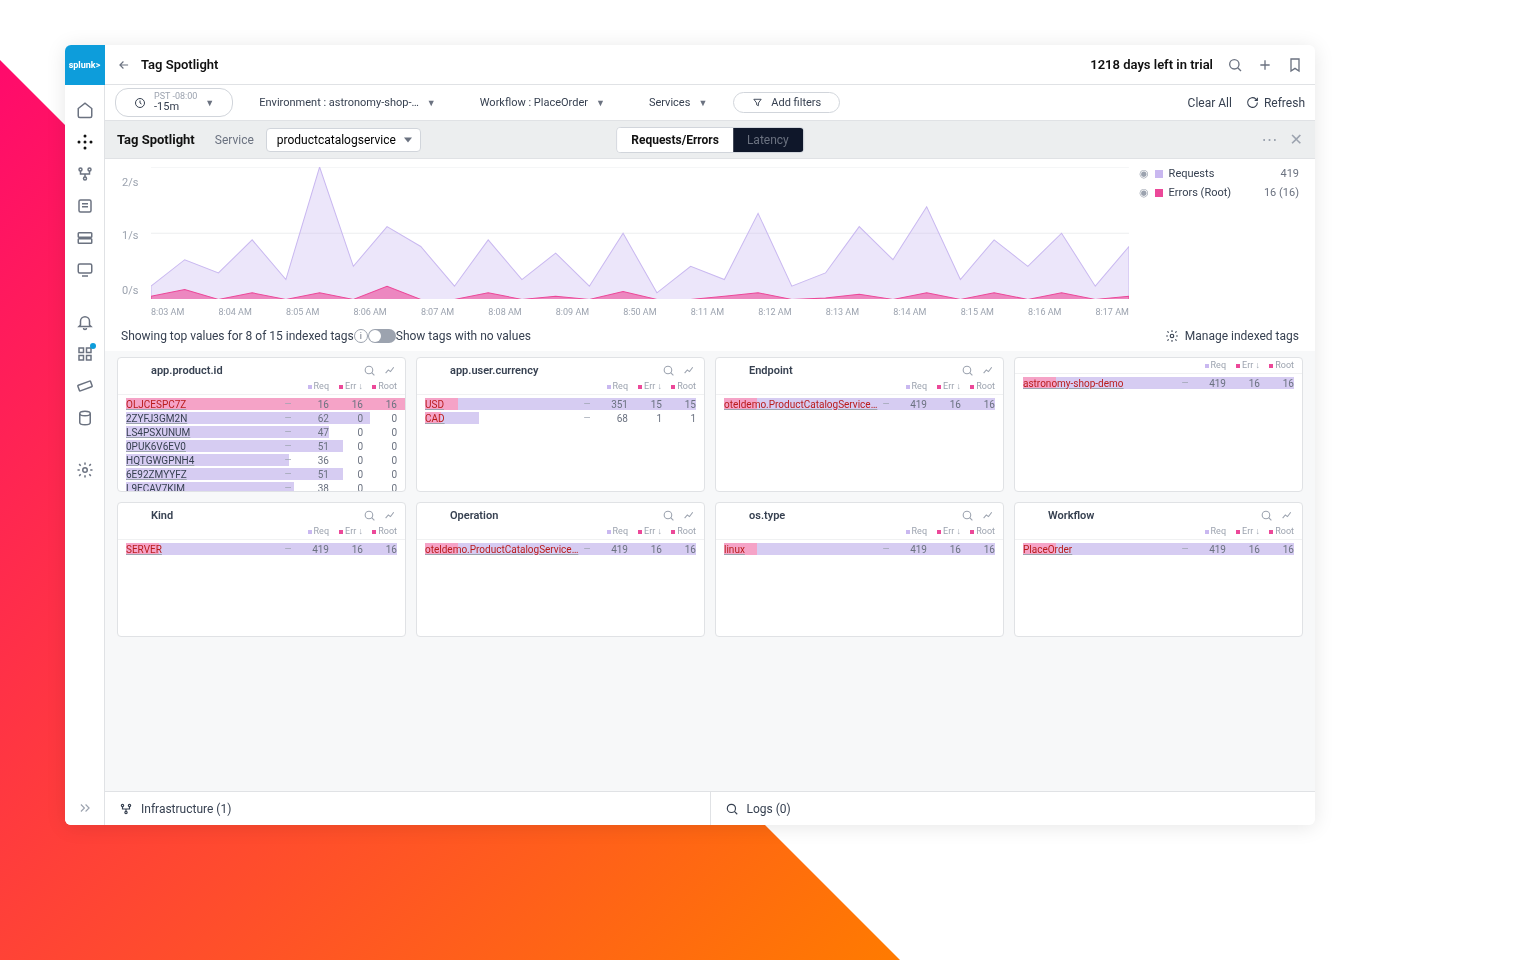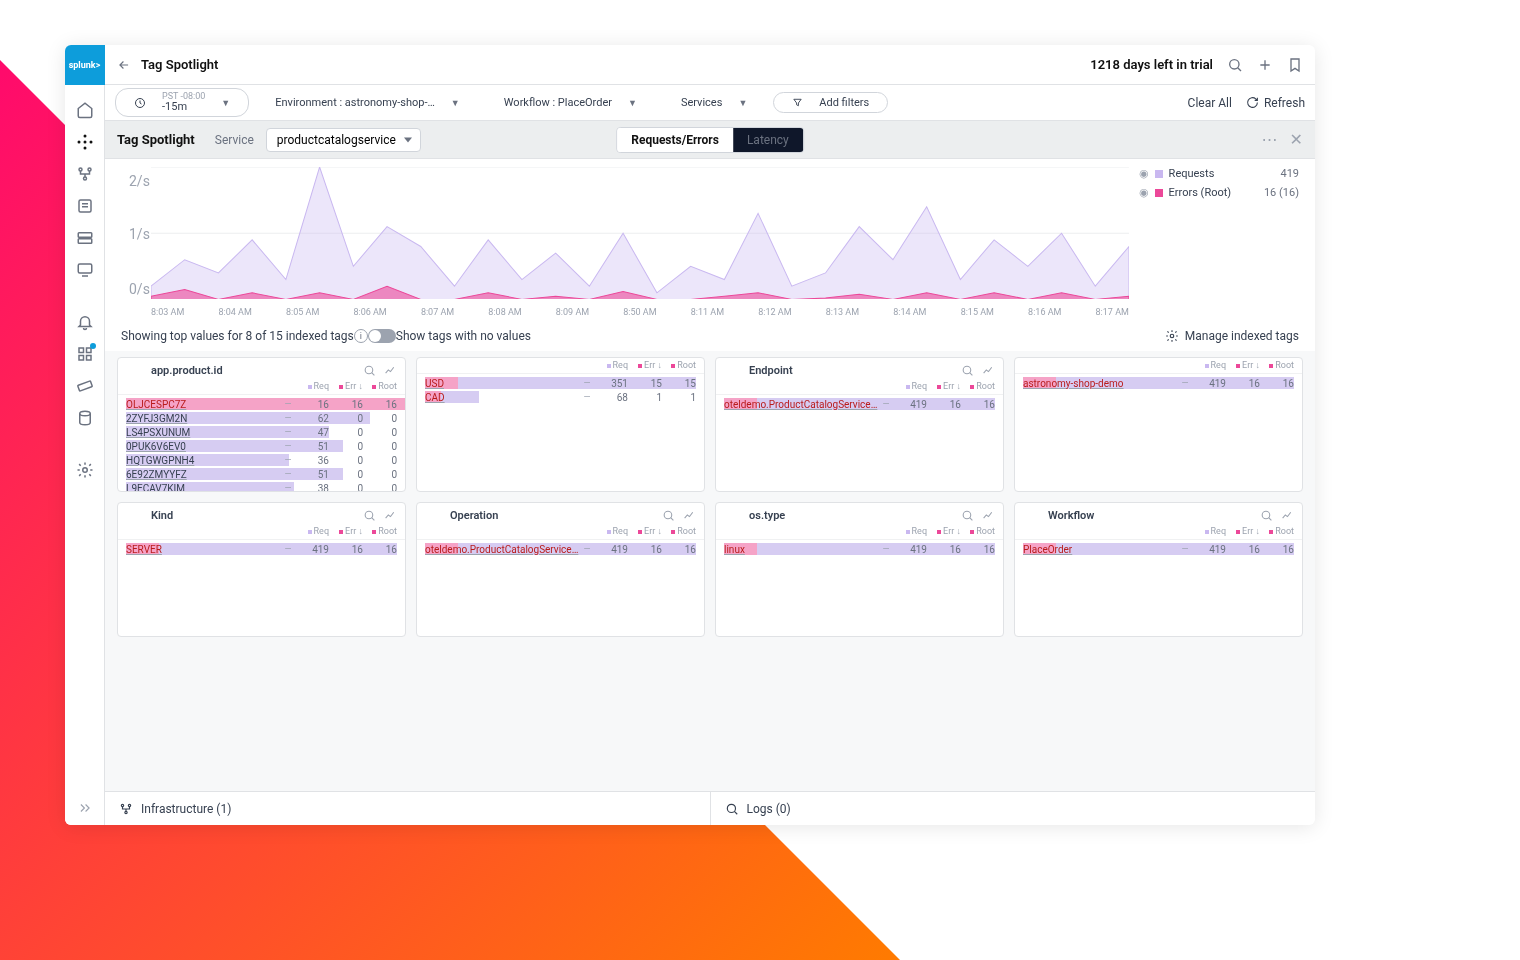--- a/index.html
+++ b/index.html
@@ -15,42 +15,42 @@
   .sidebar-icon .dot { position:absolute; top:-2px; right:-2px; width:6px; height:6px; background:#0d9ddb; border-radius:50%; }
   .sidebar-expand { margin-top:auto; margin-bottom:10px; color:#9ca3af; cursor:pointer; }
   .main { flex:1; display:flex; flex-direction:column; }
   .topbar { height:40px; background:#fff; border-bottom:1px solid #e0e2e5; display:flex; align-items:center; padding:0 12px; }
   .back-btn { color:#6b7280; cursor:pointer; margin-right:10px; }
   .page-title { font-size:13px; font-weight:600; color:#111; }
   .topbar-right { margin-left:auto; display:flex; align-items:center; gap:14px; }
   .trial-text { font-size:13px; font-weight:600; color:#111; }
   .top-icon { color:#6b7280; cursor:pointer; }
   .filterbar { height:36px; background:#fff; border-bottom:1px solid #e0e2e5; display:flex; align-items:center; padding:0 10px; gap:8px; }
-  .filter-pill { border:1px solid #d1d5db; border-radius:13px; padding:3px 18px; font-size:11px; color:#374151; display:flex; align-items:center; gap:16px; cursor:pointer; background:#fff; }
+  .filter-pill { border:1px solid #d1d5db; border-radius:13px; padding:3px 18px; font-size:11px; color:#374151; display:flex; align-items:center; gap:8px; cursor:pointer; background:#fff; }
   .filter-pill.naked { border:none; }
   .filter-pill .tz { font-size:9px; color:#9ca3af; line-height:1; }
   .filter-pill.time { flex-direction:row; align-items:center; }
   .filter-pill.time .col { display:flex; flex-direction:column; line-height:1.1; }
   .caret { font-size:9px; color:#6b7280; }
   .filterbar-right { margin-left:auto; display:flex; gap:14px; align-items:center; }
   .link-btn { font-size:12px; color:#374151; cursor:pointer; display:flex; align-items:center; gap:5px; }
   .section-hdr { height:38px; background:#eceeef; display:flex; align-items:center; padding:0 12px; gap:12px; border-bottom:1px solid #e0e2e5; }
   .section-title { font-size:13px; font-weight:700; color:#111; margin-right:8px; }
   .svc-label { font-size:12px; color:#6b7280; }
   .svc-select { border:1px solid #d1d5db; border-radius:4px; padding:4px 24px 4px 10px; font-size:12px; background:#fff; position:relative; cursor:pointer; }
   .svc-select::after { content:""; position:absolute; right:8px; top:50%; width:0; height:0; border-left:4px solid transparent; border-right:4px solid transparent; border-top:5px solid #6b7280; transform:translateY(-50%); }
   .tab-group { display:flex; background:#fff; border:1px solid #d1d5db; border-radius:4px; overflow:hidden; margin-left:auto; margin-right:auto; position:absolute; left:50%; transform:translateX(-50%);}
   .tab { padding:5px 14px; font-size:12px; color:#6b7280; cursor:pointer; }
   .tab.active { background:#fff; color:#111; font-weight:700; }
   .tab:not(.active){ background:#0f172a; }
   .section-hdr-right { margin-left:auto; display:flex; gap:12px; align-items:center; color:#9ca3af; }
   .dots-btn, .close-btn { cursor:pointer; }
   .chart-wrap { background:#fff; padding:8px 16px 4px 16px; display:flex; }
   .chart-area { flex:1; position:relative; height:150px; }
-  .y-tick { position:absolute; left:8px; font-size:14px; color:#9ca3af; }
+  .y-tick { position:absolute; left:1px; font-size:11px; color:#9ca3af; }
   .chart-svg { position:absolute; left:30px; top:0; right:0; bottom:20px; }
   .x-ticks { position:absolute; bottom:0; left:30px; right:0; display:flex; justify-content:space-between; font-size:9px; color:#9ca3af; }
   .legend { width:170px; padding-left:10px; font-size:11px; }
   .legend-row { display:flex; align-items:center; gap:6px; color:#374151; margin-bottom:6px; }
   .legend-swatch { width:8px; height:8px; }
   .legend-val { margin-left:auto; color:#6b7280; }
   .eye { color:#9ca3af; font-size:11px; }
   .tags-hdr { background:#fff; padding:8px 16px; display:flex; align-items:center; font-size:12px; color:#374151; }
   .info-icon { width:14px; height:14px; border:1px solid #9ca3af; border-radius:50%; display:inline-flex; align-items:center; justify-content:center; font-size:9px; color:#6b7280; }
   .toggle { width:28px; height:14px; background:#9ca3af; border-radius:7px; position:relative; cursor:pointer; }
@@ -397,20 +397,36 @@
               <div class="bar" style="width:62%"></div>
               <span class="label">L9ECAV7KIM</span>
               <span class="trend">—</span>
               <span class="num">38</span>
               <span class="num">0</span>
               <span class="num">0</span>
             </div>
           </div>
         </div>
         <div class="card">
+          <div class="card-hdr">
+            <span class="card-title">app.user.currency</span>
+            <div class="card-icons">
+              <span>
+                <svg width="13" height="13" viewBox="0 0 24 24" fill="none" stroke="currentColor" stroke-width="2">
+                  <circle cx="11" cy="11" r="7"></circle>
+                  <path d="M21 21l-5-5"></path>
+                </svg>
+              </span>
+              <span>
+                <svg width="13" height="13" viewBox="0 0 24 24" fill="none" stroke="currentColor" stroke-width="2">
+                  <path d="M3 17l5-6 4 3 6-8"></path>
+                </svg>
+              </span>
+            </div>
+          </div>
           <div class="card-cols">
             <span class="c1"></span>
             <span class="cn"><span class="marker purple"></span>Req</span>
             <span class="cn"><span class="marker pink"></span>Err ↓</span>
             <span class="cn"><span class="marker pink"></span>Root</span>
           </div>
           <div class="card-body">
             <div class="card-row">
               <div class="bar" style="width:100%"></div>
               <div class="bar err" style="width:12%"></div>

